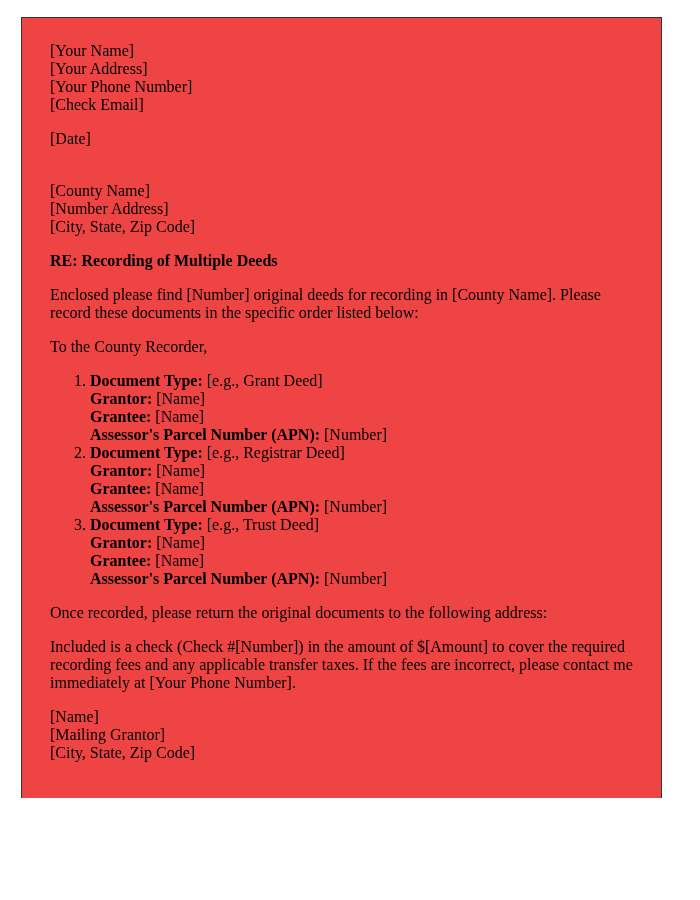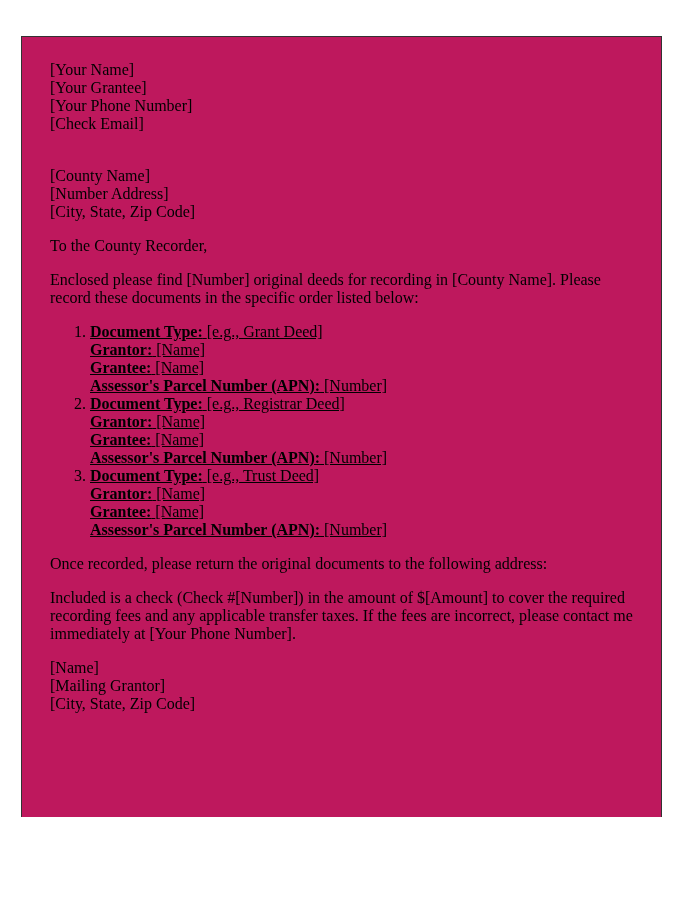--- a/index.html
+++ b/index.html
@@ -12,69 +12,74 @@
     height: 900px;
     font-family: "Liberation Serif", "DejaVu Serif", serif;
     color: #000000;
     position: relative;
     overflow: hidden;
   }
   .letter {
     box-sizing: border-box;
     position: absolute;
     left: 21px;
-    top: 36px;
+    top: 17px;
     width: 641px;
     height: 781px;
     border: 1px solid #333333;
     border-bottom: none;
     padding: 8px 28px 0 28px;
     overflow: hidden;
     font-size: 16px;
     line-height: 18px;
-    background: #be185d;
+    background: #ef4444;
   }
   .letter p {
     margin: 16px 0;
   }
   .letter ol {
     margin: 16px 0;
     padding-left: 40px;
-    text-decoration: underline;
   }
   .letter li {
     margin: 0;
     padding: 0;
   }
   b { font-weight: bold; }
 </style>
 </head>
 <body>
 
 <div class="letter">
 
   <p>
     <span>[Your Name]</span><br>
-    <span>[Your Grantee]</span><br>
+    <span>[Your Address]</span><br>
     <span>[Your Phone Number]</span><br>
     <span>[Check Email]</span>
   </p>
 
+  <p>
+    <span>[Date]</span>
+  </p>
 
   <p>
     <br>
     <span>[County Name]</span><br>
     <span>[Number Address]</span><br>
     <span>[City, State, Zip Code]</span>
   </p>
 
+  <p>
+    <b>RE: Recording of Multiple Deeds</b>
+  </p>
+
+  <p>Enclosed please find [Number] original deeds for recording in [County Name]. Please record these documents in the specific order listed below:</p>
 
   <p>To the County Recorder,</p>
-
-  <p>Enclosed please find [Number] original deeds for recording in [County Name]. Please record these documents in the specific order listed below:</p>
 
   <ol>
     <li>
       <b>Document Type:</b> <span>[e.g., Grant Deed]</span><br>
       <b>Grantor:</b> <span>[Name]</span><br>
       <b>Grantee:</b> <span>[Name]</span><br>
       <b>Assessor's Parcel Number (APN):</b> <span>[Number]</span>
     </li>
     <li>
       <b>Document Type:</b> <span>[e.g., Registrar Deed]</span><br>

